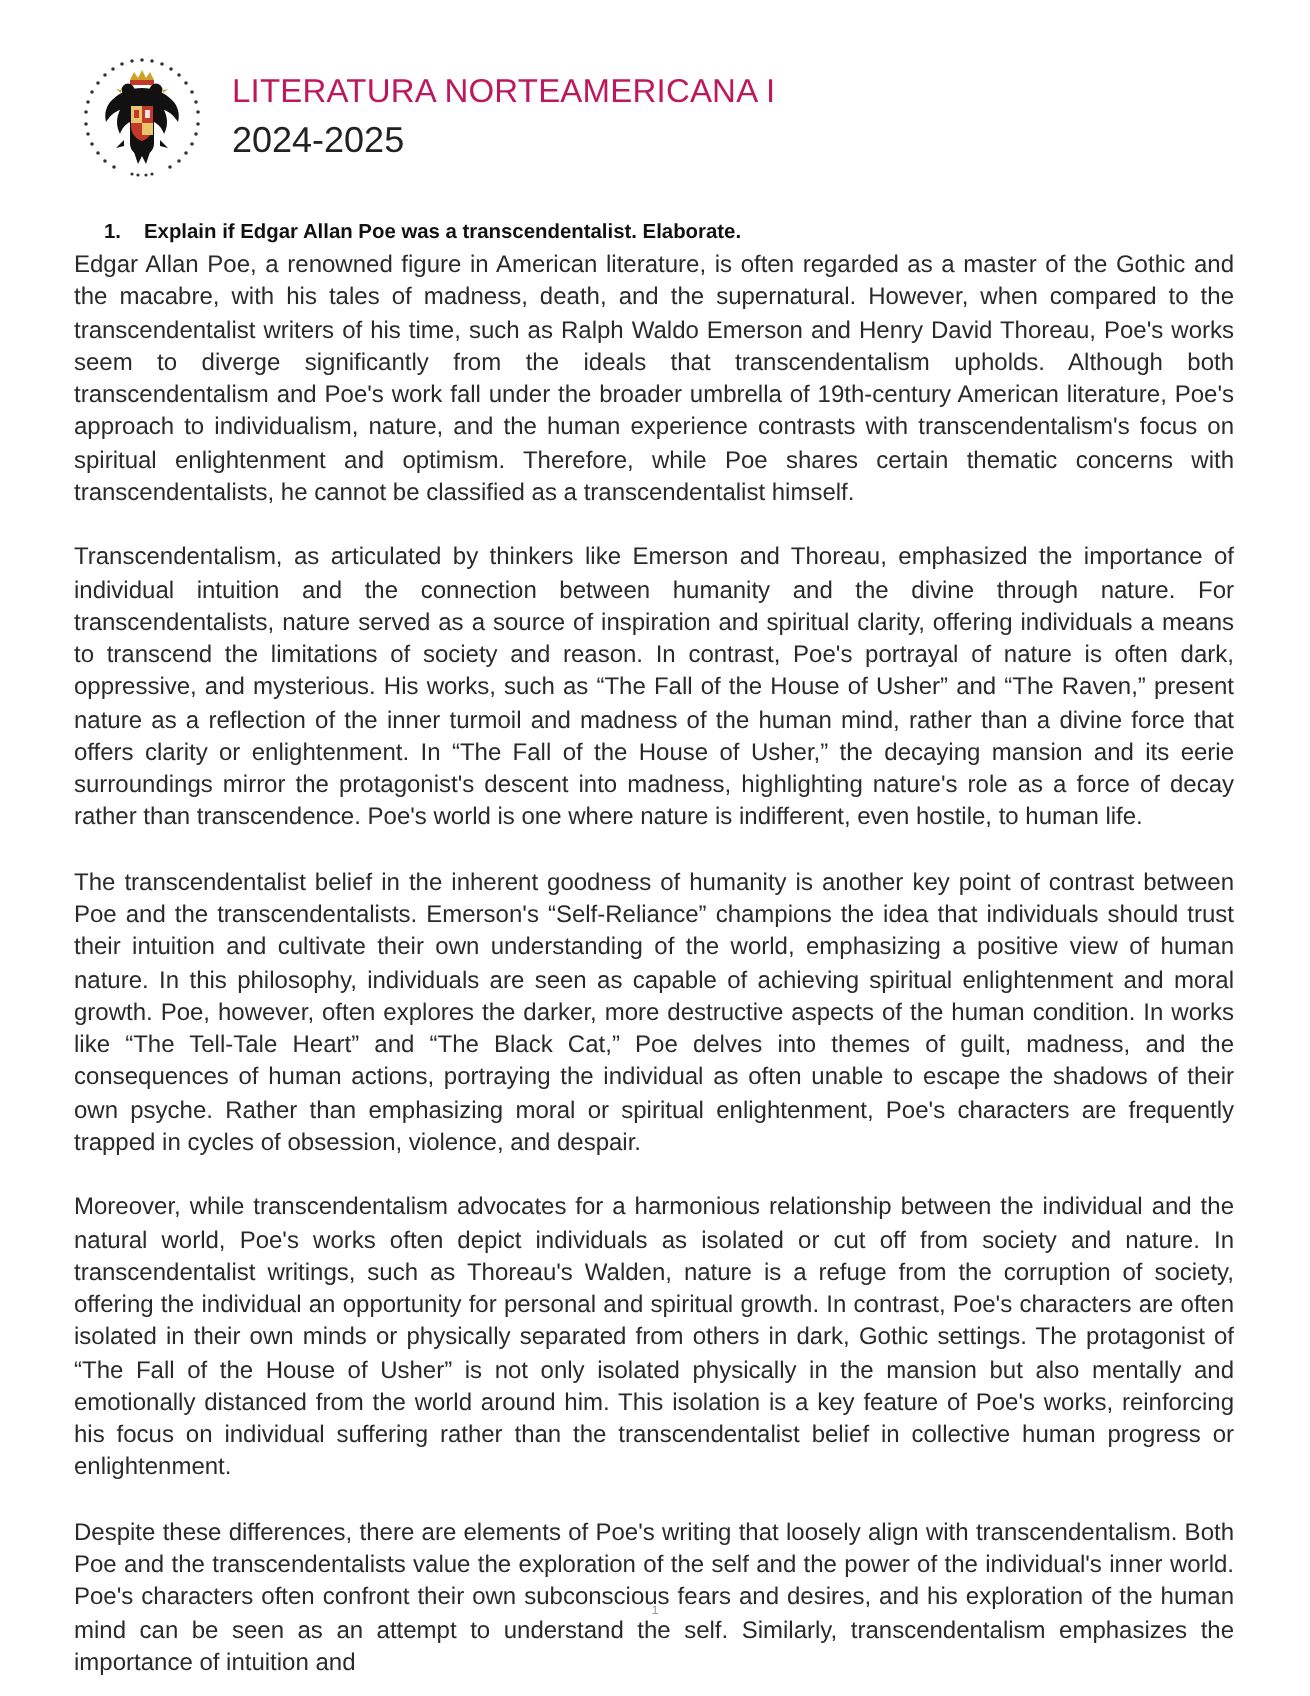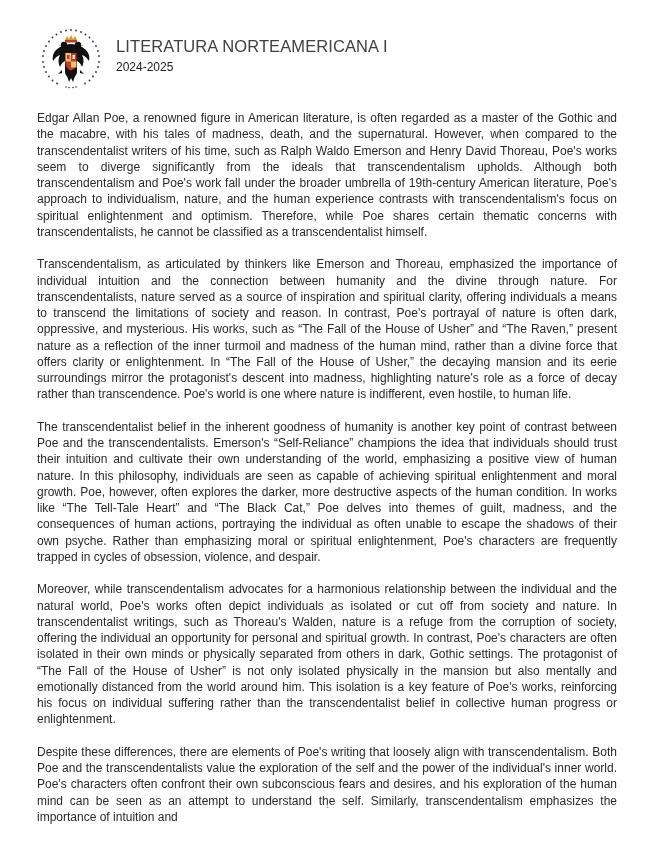--- a/index.html
+++ b/index.html
@@ -29,27 +29,27 @@
     width: 66px;
     height: 66px;
   }
   .title {
     position: absolute;
     left: 78px;
     top: 11px;
     font-size: 16.5px;
     letter-spacing: 0.1px;
     white-space: nowrap;
-    color: #404040;
+    color: #be185d;
   }
   .year {
     position: absolute;
     left: 78px;
     top: 34px;
-    font-size: 12px;
+    font-size: 18px;
     white-space: nowrap;
     color: #222;
   }
   .content {
     position: absolute;
     left: 37px;
     top: 110px;
     width: 580px;
   }
   .question {
@@ -143,20 +143,23 @@
       <path d="M29 50 L31 56 L33 52 L35 56 L37 50 Z" fill="#111"></path>
       <path d="M24 44 L20 48 L24 47 Z" fill="#111"></path>
       <path d="M42 44 L46 48 L42 47 Z" fill="#111"></path>
     </svg>
   </div>
   <div class="title">LITERATURA NORTEAMERICANA I</div>
   <div class="year">2024-2025</div>
 </div>
 
 <div class="content">
+  <div class="question">
+    <span class="num">1.</span><span>Explain if Edgar Allan Poe was a transcendentalist. Elaborate.</span>
+  </div>
   <p class="para">Edgar Allan Poe, a renowned figure in American literature, is often regarded as a master of the Gothic and the macabre, with his tales of madness, death, and the supernatural. However, when compared to the transcendentalist writers of his time, such as Ralph Waldo Emerson and Henry David Thoreau, Poe's works seem to diverge significantly from the ideals that transcendentalism upholds. Although both transcendentalism and Poe's work fall under the broader umbrella of 19th-century American literature, Poe's approach to individualism, nature, and the human experience contrasts with transcendentalism's focus on spiritual enlightenment and optimism. Therefore, while Poe shares certain thematic concerns with transcendentalists, he cannot be classified as a transcendentalist himself.</p>
   <p class="para">Transcendentalism, as articulated by thinkers like Emerson and Thoreau, emphasized the importance of individual intuition and the connection between humanity and the divine through nature. For transcendentalists, nature served as a source of inspiration and spiritual clarity, offering individuals a means to transcend the limitations of society and reason. In contrast, Poe's portrayal of nature is often dark, oppressive, and mysterious. His works, such as “The Fall of the House of Usher” and “The Raven,” present nature as a reflection of the inner turmoil and madness of the human mind, rather than a divine force that offers clarity or enlightenment. In “The Fall of the House of Usher,” the decaying mansion and its eerie surroundings mirror the protagonist's descent into madness, highlighting nature's role as a force of decay rather than transcendence. Poe's world is one where nature is indifferent, even hostile, to human life.</p>
   <p class="para">The transcendentalist belief in the inherent goodness of humanity is another key point of contrast between Poe and the transcendentalists. Emerson's “Self-Reliance” champions the idea that individuals should trust their intuition and cultivate their own understanding of the world, emphasizing a positive view of human nature. In this philosophy, individuals are seen as capable of achieving spiritual enlightenment and moral growth. Poe, however, often explores the darker, more destructive aspects of the human condition. In works like “The Tell-Tale Heart” and “The Black Cat,” Poe delves into themes of guilt, madness, and the consequences of human actions, portraying the individual as often unable to escape the shadows of their own psyche. Rather than emphasizing moral or spiritual enlightenment, Poe's characters are frequently trapped in cycles of obsession, violence, and despair.</p>
   <p class="para">Moreover, while transcendentalism advocates for a harmonious relationship between the individual and the natural world, Poe's works often depict individuals as isolated or cut off from society and nature. In transcendentalist writings, such as Thoreau's Walden, nature is a refuge from the corruption of society, offering the individual an opportunity for personal and spiritual growth. In contrast, Poe's characters are often isolated in their own minds or physically separated from others in dark, Gothic settings. The protagonist of “The Fall of the House of Usher” is not only isolated physically in the mansion but also mentally and emotionally distanced from the world around him. This isolation is a key feature of Poe's works, reinforcing his focus on individual suffering rather than the transcendentalist belief in collective human progress or enlightenment.</p>
   <p class="para">Despite these differences, there are elements of Poe's writing that loosely align with transcendentalism. Both Poe and the transcendentalists value the exploration of the self and the power of the individual's inner world. Poe's characters often confront their own subconscious fears and desires, and his exploration of the human mind can be seen as an attempt to understand the self. Similarly, transcendentalism emphasizes the importance of intuition and</p>
 </div>
 
 <div class="page-number">1</div>
 
 </body></html>

